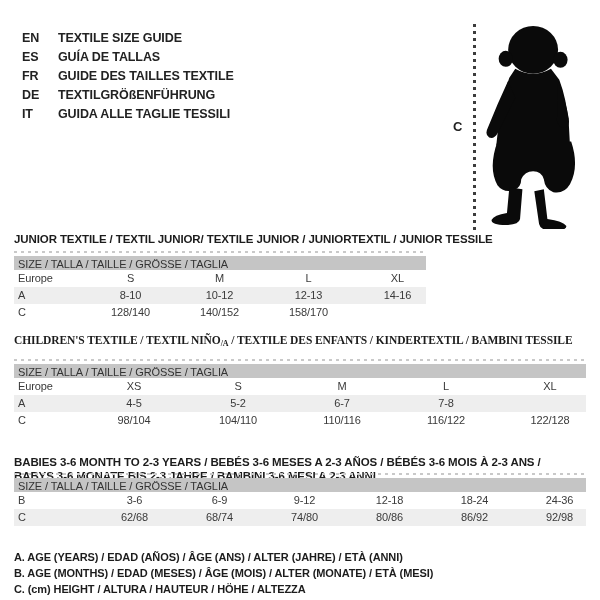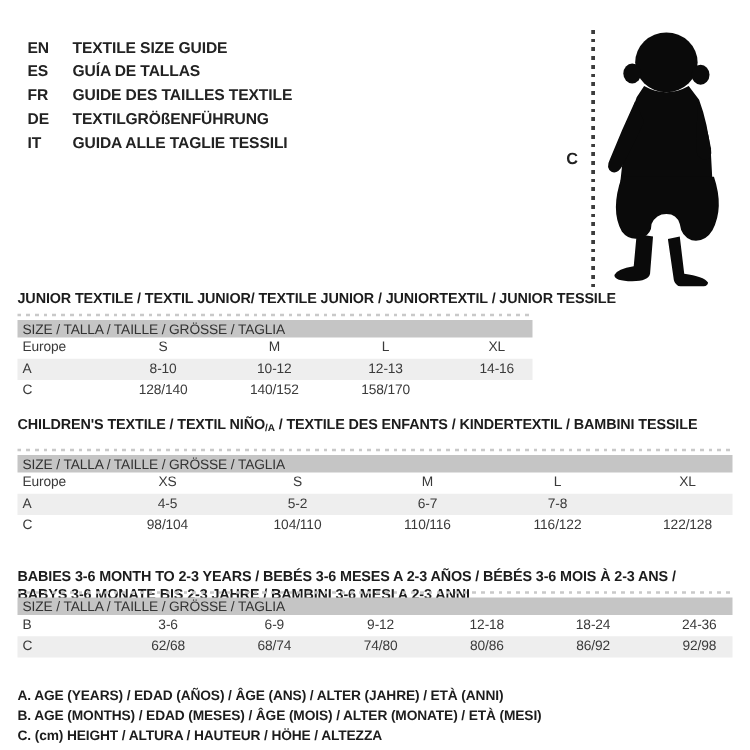--- a/index.html
+++ b/index.html
@@ -108,21 +108,21 @@
       <span class="cell">14-16</span>
     </div>
     <div class="t-row">
       <span class="label-cell">C</span>
       <span class="cell">128/140</span>
       <span class="cell">140/152</span>
       <span class="cell">158/170</span>
     </div>
   </div>
 
-  <div class="sec-title" style="top:317px;">
+  <div class="sec-title" style="top:317px;font-family:Liberation Serif, serif;">
     <span>CHILDREN'S TEXTILE / TEXTIL NIÑO</span><span class="sub">/A</span><span> / TEXTILE DES ENFANTS / KINDERTEXTIL / BAMBINI TESSILE</span>
   </div>
   <div class="sizetable t2" style="top:343px;">
     <div class="dotrule"></div>
     <div class="bar">SIZE / TALLA / TAILLE / GRÖSSE / TAGLIA</div>
     <div class="t-row">
       <span class="label-cell">Europe</span>
       <span class="cell">XS</span>
       <span class="cell">S</span>
       <span class="cell">M</span>

